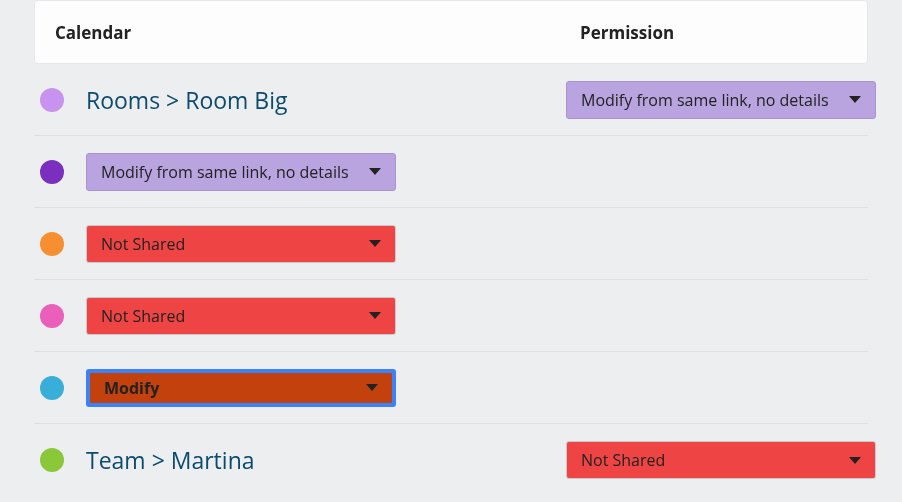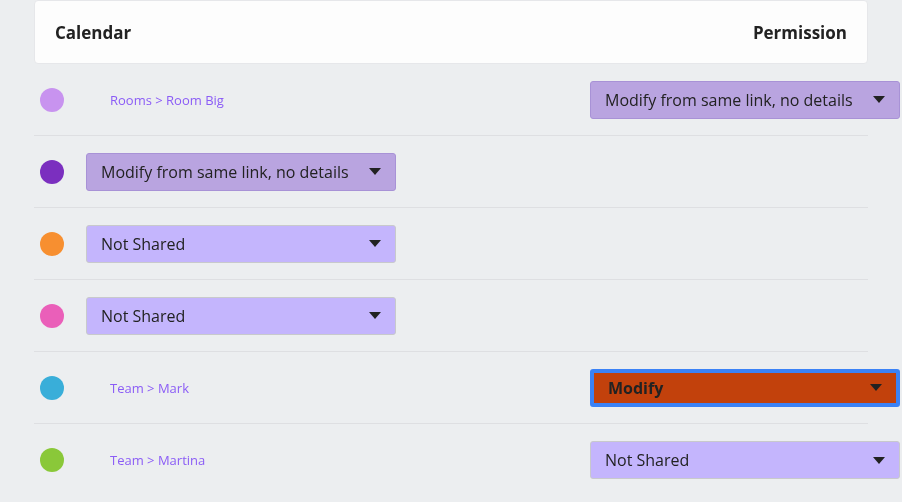--- a/index.html
+++ b/index.html
@@ -27,21 +27,20 @@
     flex: 0 0 525px;
     font-weight: 700;
     font-size: 17px;
     color: #222;
   }
   .header-row .col-perm {
     flex: 1;
     font-weight: 700;
     font-size: 17px;
     color: #222;
-    text-align: right;
   }
   .rows {
     margin: 0 34px;
   }
   .row {
     display: flex;
     align-items: center;
     height: 72px;
     border-bottom: 1px solid #dedfe2;
     padding: 0 6px;
@@ -49,23 +48,22 @@
   .row:last-child { border-bottom: none; }
   .swatch {
     width: 24px;
     height: 24px;
     border-radius: 50%;
     flex-shrink: 0;
     margin-right: 22px;
   }
   .cal-name {
     flex: 0 0 480px;
-    color: #8b5cf6;
-    font-size: 13px;
-    margin-left: 24px;
+    color: #0c4a6e;
+    font-size: 23px;
   }
   .perm-cell {
     flex: 1;
     display: flex;
     justify-content: flex-start;
   }
   .select {
     position: relative;
     width: 310px;
     height: 38px;
@@ -81,21 +79,21 @@
   }
   .select .caret {
     margin-left: auto;
     width: 0; height: 0;
     border-left: 6px solid transparent;
     border-right: 6px solid transparent;
     border-top: 7px solid #222;
     flex-shrink: 0;
   }
   .select-purple { background: #b9a4e0; border: 1px solid #a892d6; }
-  .select-gray   { background: #c4b5fd; border: 1px solid #c8c9cc; }
+  .select-gray   { background: #ef4444; border: 1px solid #c8c9cc; }
   .select-yellow { background: #c2410c; border: 4px solid #3b82f6; font-weight: bold; }
 </style>
 </head>
 <body>
 
 <div class="table">
   <div class="header-row">
     <div class="col-cal">Calendar</div>
     <div class="col-perm">Permission</div>
   </div>
@@ -132,21 +130,20 @@
         <div class="swatch" style="background: rgb(234, 95, 185);"></div>
         <div class="perm-cell">
           <div class="select select-gray">
             <span>Not Shared</span>
             <span class="caret"></span>
           </div>
         </div>
       </div>
       <div class="row">
         <div class="swatch" style="background: rgb(57, 174, 217);"></div>
-        <div class="cal-name">Team &gt; Mark</div>
         <div class="perm-cell">
           <div class="select select-yellow">
             <span>Modify</span>
             <span class="caret"></span>
           </div>
         </div>
       </div>
       <div class="row">
         <div class="swatch" style="background: rgb(138, 200, 57);"></div>
         <div class="cal-name">Team &gt; Martina</div>

